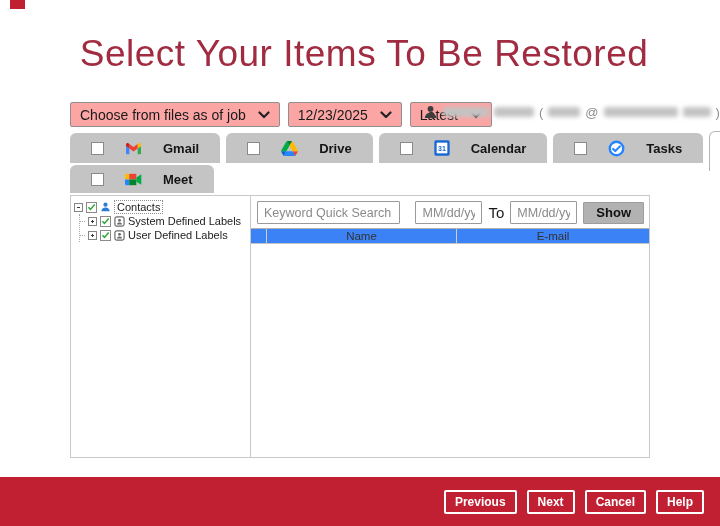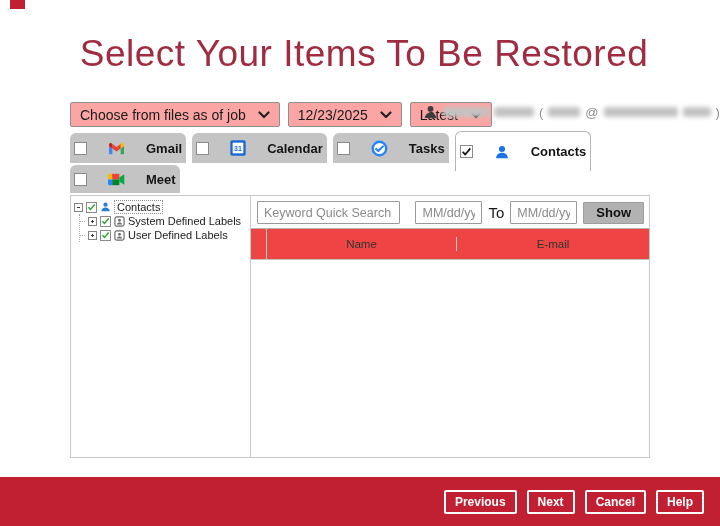--- a/index.html
+++ b/index.html
@@ -32,21 +32,21 @@
   
   .account { position: absolute; left: 423px; top: 104px; display: flex; align-items: center; gap: 5px; }
   .account .sep { color: #8d8d8d; font-size: 13px; }
   .blur-block { height: 10px; background: #c3c3c3; border-radius: 3px; filter: blur(2px); display: inline-block; }
 
   
   .tabs-row { position: absolute; left: 70px; display: flex; gap: 6px; align-items: flex-start; }
   .tabs-row.r1 { top: 133px; }
   .tabs-row.r2 { top: 165px; }
   .tab {
-    height: 30px; display: inline-flex; align-items: center; gap: 21px; padding: 0 4px;
+    height: 30px; display: inline-flex; align-items: center; gap: 21px; padding: 0 21px;
     background: #c4c4c4; border-radius: 6px 6px 0 0; font-weight: bold; font-size: 13px;
     color: #141414; cursor: pointer;
   }
   .tab.active {
     background: #fff; border: 1px solid #b5b5b5; border-bottom: none;
     height: 40px; margin-top: -2px; position: relative; z-index: 2;
   }
   .tab .tab-cb {
     width: 13px; height: 13px; background: #fff; border: 1px solid #8a8a8a;
     display: inline-flex; align-items: center; justify-content: center; flex: none;
@@ -81,21 +81,21 @@
   .text-input::placeholder { color: #8a8a8a; opacity: 1; }
   .keyword-input { width: 143px; }
   .date-input { width: 67px; }
   .date-group { margin-left: auto; display: flex; align-items: center; gap: 6px; }
   .to-label { font-size: 15px; color: #1a1a1a; }
   .show-btn {
     height: 22px; padding: 0 12px; background: #b2b2b2; border: 1px solid #9d9d9d; border-radius: 1px;
     font-family: "Liberation Sans", sans-serif; font-weight: bold; font-size: 13px; color: #101010; cursor: pointer;
   }
   .table-header {
-    display: flex; height: 32px; background: #ef4444;
+    display: flex; height: 16px; background: #3b82f6;
     border-top: 1px solid #b3b3b3; border-bottom: 1px solid #c4c4c4;
     font-size: 11.5px; color: #333; align-items: center;
   }
   .th { text-align: center; line-height: 14px; }
   .th.sel { width: 16px; border-right: 1px solid #cfcfcf; height: 100%; }
   .th.name { width: 190px; border-right: 1px solid #cfcfcf; }
   .th.email { flex: 1; }
   .table-body { flex: 1; background: #fff; }
 
   
@@ -158,20 +158,34 @@
     <span class="tab-icon">
       <svg width="17" height="15" viewBox="0 0 24 24">
         <path fill="#4285f4" d="M1.6 21h3.8V11.9L0 7.8V19.4c0 .9.7 1.6 1.6 1.6z"></path>
         <path fill="#34a853" d="M18.6 21h3.8c.9 0 1.6-.7 1.6-1.6V7.8l-5.4 4.1z"></path>
         <path fill="#fbbc04" d="M18.6 4.7v7.2L24 7.8V5.5c0-2-2.3-3.2-3.9-2z"></path>
         <path fill="#ea4335" d="M5.4 11.9V4.7L12 9.6l6.6-4.9v7.2L12 16.8z"></path>
         <path fill="#c5221f" d="M0 5.5v2.3l5.4 4.1V4.7L3.9 3.5C2.3 2.3 0 3.5 0 5.5z"></path>
       </svg>
     </span>
     <span>Gmail</span>
+  </div>
+  <div class="tab">
+    <span class="tab-cb"></span>
+    <span class="tab-icon">
+      <svg width="17" height="15" viewBox="0 0 87.3 78">
+        <path fill="#0066da" d="m6.6 66.85 3.85 6.65c.8 1.4 1.95 2.5 3.3 3.3l13.75-23.8h-27.5c0 1.55.4 3.1 1.2 4.5z"></path>
+        <path fill="#00ac47" d="m43.65 25-13.75-23.8c-1.35.8-2.5 1.9-3.3 3.3l-25.4 44a9.06 9.06 0 0 0-1.2 4.5h27.5z"></path>
+        <path fill="#ea4335" d="m73.55 76.8c1.35-.8 2.5-1.9 3.3-3.3l1.6-2.75 7.65-13.25c.8-1.4 1.2-2.95 1.2-4.5h-27.5l5.85 11.5z"></path>
+        <path fill="#00832d" d="m43.65 25 13.75-23.8c-1.35-.8-2.9-1.2-4.5-1.2h-18.5c-1.6 0-3.15.45-4.5 1.2z"></path>
+        <path fill="#2684fc" d="m59.8 53h-32.3l-13.75 23.8c1.35.8 2.9 1.2 4.5 1.2h50.8c1.6 0 3.15-.45 4.5-1.2z"></path>
+        <path fill="#ffba00" d="m73.4 26.5-12.7-22c-.8-1.4-1.95-2.5-3.3-3.3l-13.75 23.8 16.15 28h27.45c0-1.55-.4-3.1-1.2-4.5z"></path>
+      </svg>
+    </span>
+    <span>Drive</span>
   </div>
   <div class="tab">
     <span class="tab-cb"></span>
     <span class="tab-icon">
       <svg width="16" height="16" viewBox="0 0 24 24">
         <rect x="0.5" y="0.5" width="23" height="23" rx="2.5" fill="#1967d2"></rect>
         <rect x="4" y="4" width="16" height="16" fill="#ffffff"></rect>
         <text x="12" y="16.3" font-size="10.5" font-weight="bold" fill="#1967d2" text-anchor="middle" font-family="Liberation Sans, sans-serif">31</text>
       </svg>
     </span>

